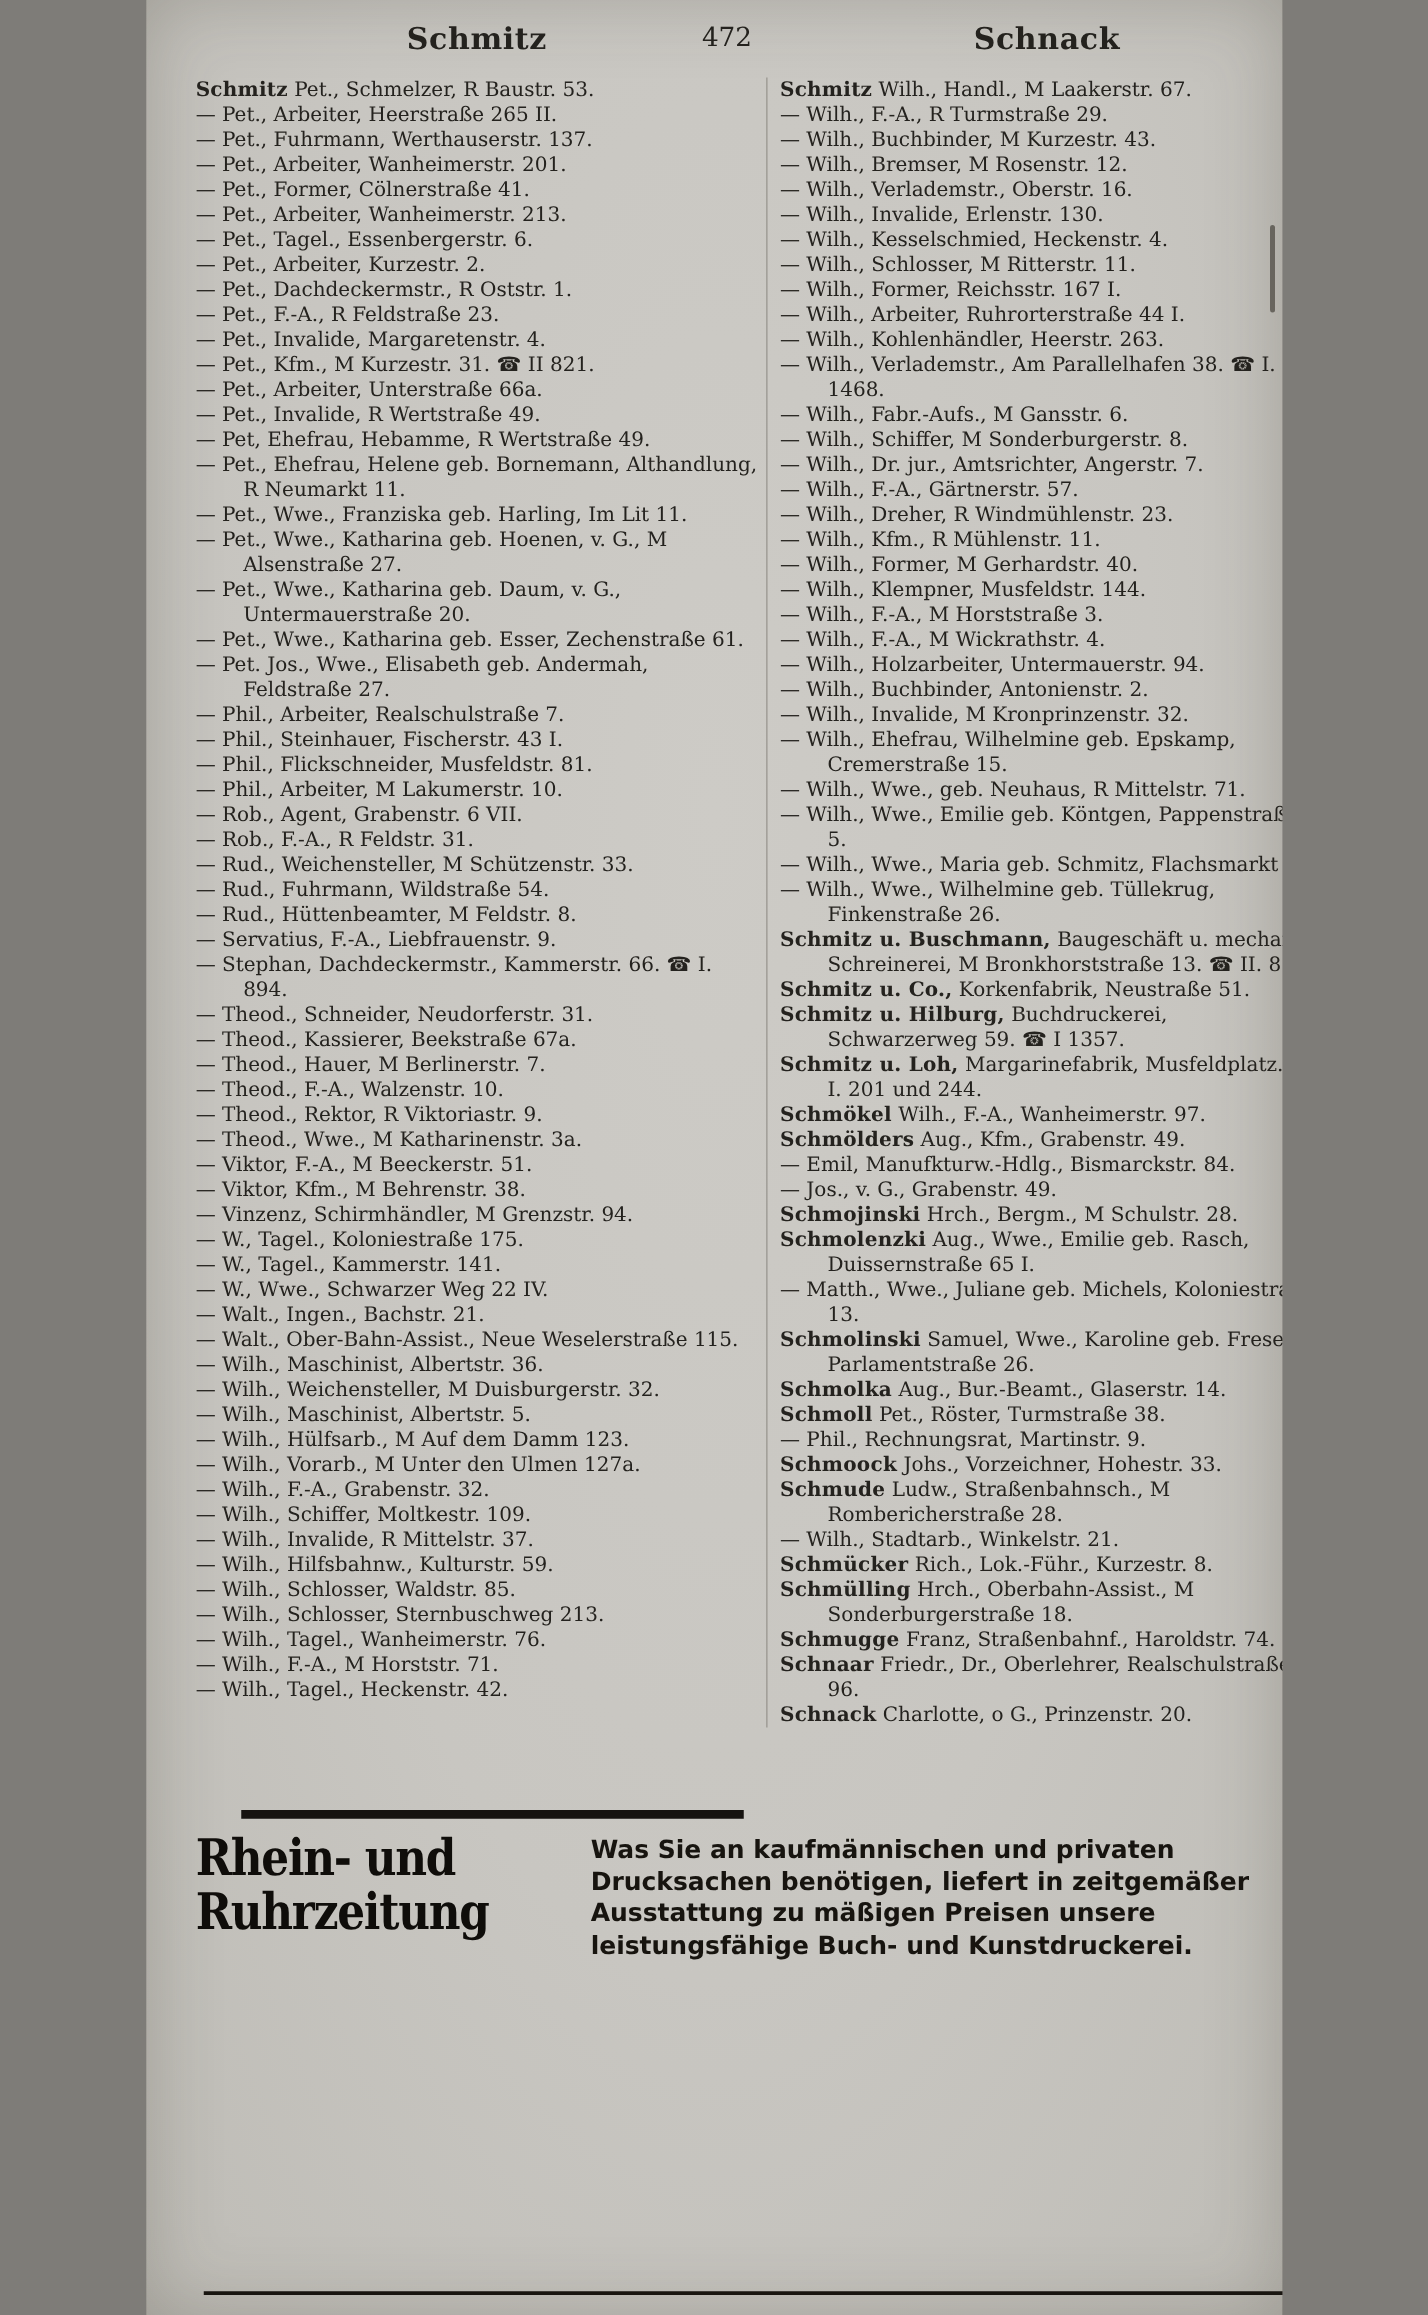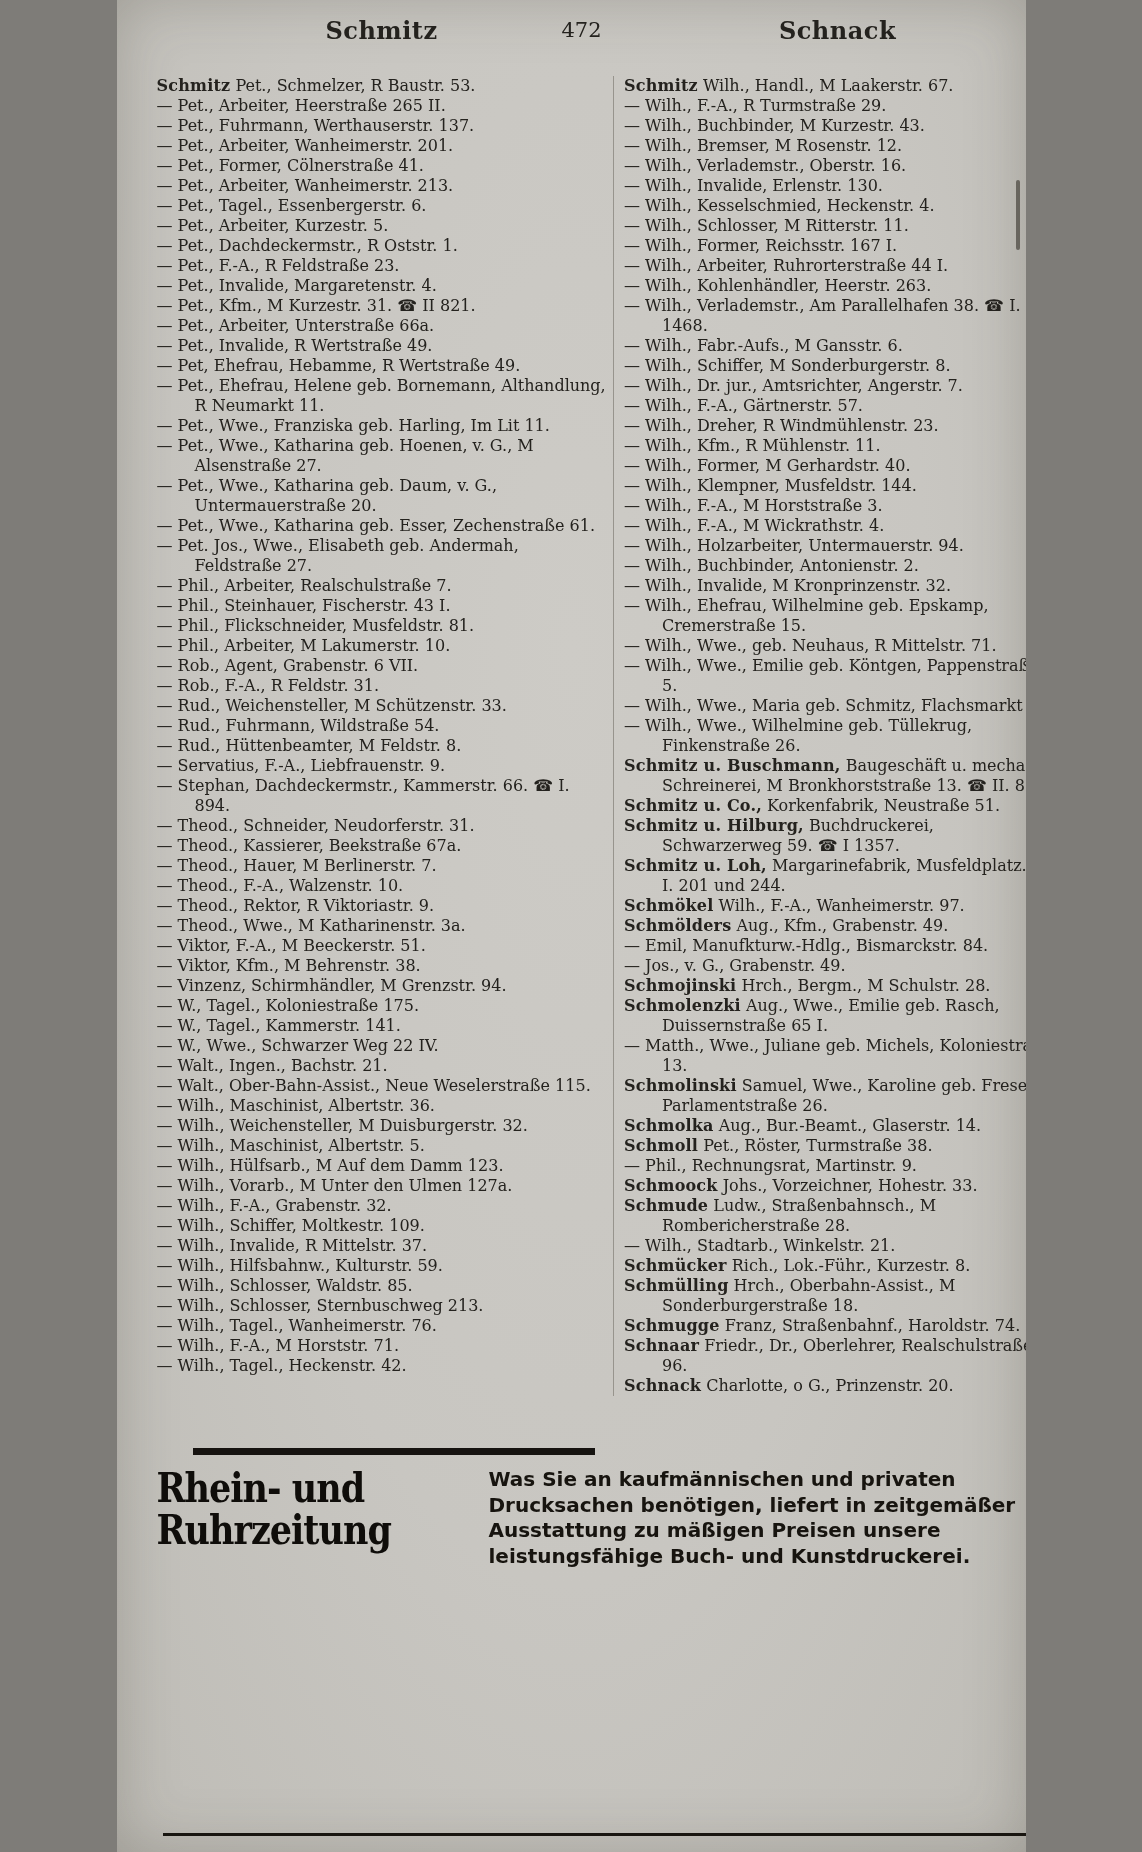--- a/index.html
+++ b/index.html
@@ -14,32 +14,32 @@
     box-shadow:inset 0 0 60px rgba(60,55,45,.25);
   }
   .content { position:absolute; left:40px; top:16px; width:902px; }
 
   .pg-header { position:relative; height:42px; }
   .kw { font-weight:bold; font-size:24px; letter-spacing:.5px; }
   .kw-left  { position:absolute; left:0;   width:450px; text-align:center; }
   .pg-num   { position:absolute; left:405px; width:110px; text-align:left; font-size:21px; top:2px; }
   .kw-right { position:absolute; left:460px; width:442px; text-align:center; }
 
-  .columns { display:flex; margin-top:18px; }
+  .columns { display:flex; margin-top:4px; }
   .col { font-size:16px; line-height:20px; }
   .col-left  { width:452px; padding-right:6px; border-right:1px solid #97948d; }
   .col-right { width:436px; padding-left:10px; }
 
   .entry { padding-left:38px; text-indent:-38px; text-align:left; }
   .entry .dash { display:inline; }
   .entry .lead { font-weight:bold; letter-spacing:.2px; }
 
   .footer { position:absolute; left:40px; top:1448px; width:902px; }
   .thick-rule { height:7px; background:#161310; width:402px; margin:0 0 12px 36px; }
-  .ad { display:flex; align-items:flex-start;gap:16px; }
+  .ad { display:flex; align-items:flex-start; }
   .ad-brand {
     width:308px; flex:0 0 auto;
     font-weight:bold; font-size:35px; line-height:1.05;
     letter-spacing:-1px; color:#0f0d0a;
     transform:scaleY(1.15);
     transform-origin:top left;
   }
   .ad-text {
     flex:1 1 auto; margin-left:8px;
     font-family:"DejaVu Sans", sans-serif;
@@ -71,21 +71,21 @@
           <div class="entry"><span class="dash">—</span> <span class="lead"></span> <span class="txt">Pet., Fuhrmann, Werthauserstr. 137.</span></div>
 
           <div class="entry"><span class="dash">—</span> <span class="lead"></span> <span class="txt">Pet., Arbeiter, Wanheimerstr. 201.</span></div>
 
           <div class="entry"><span class="dash">—</span> <span class="lead"></span> <span class="txt">Pet., Former, Cölnerstraße 41.</span></div>
 
           <div class="entry"><span class="dash">—</span> <span class="lead"></span> <span class="txt">Pet., Arbeiter, Wanheimerstr. 213.</span></div>
 
           <div class="entry"><span class="dash">—</span> <span class="lead"></span> <span class="txt">Pet., Tagel., Essenbergerstr. 6.</span></div>
 
-          <div class="entry"><span class="dash">—</span> <span class="lead"></span> <span class="txt">Pet., Arbeiter, Kurzestr. 5.</span></div>
+          <div class="entry"><span class="dash">—</span> <span class="lead"></span> <span class="txt">Pet., Arbeiter, Kurzestr. 2.</span></div>
 
           <div class="entry"><span class="dash">—</span> <span class="lead"></span> <span class="txt">Pet., Dachdeckermstr., R Oststr. 1.</span></div>
 
           <div class="entry"><span class="dash">—</span> <span class="lead"></span> <span class="txt">Pet., F.-A., R Feldstraße 23.</span></div>
 
           <div class="entry"><span class="dash">—</span> <span class="lead"></span> <span class="txt">Pet., Invalide, Margaretenstr. 4.</span></div>
 
           <div class="entry"><span class="dash">—</span> <span class="lead"></span> <span class="txt">Pet., Kfm., M Kurzestr. 31. ☎ II 821.</span></div>
 
           <div class="entry"><span class="dash">—</span> <span class="lead"></span> <span class="txt">Pet., Arbeiter, Unterstraße 66a.</span></div>

